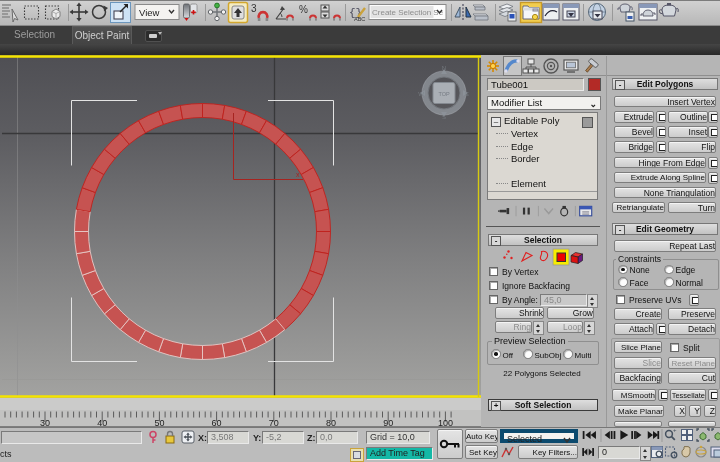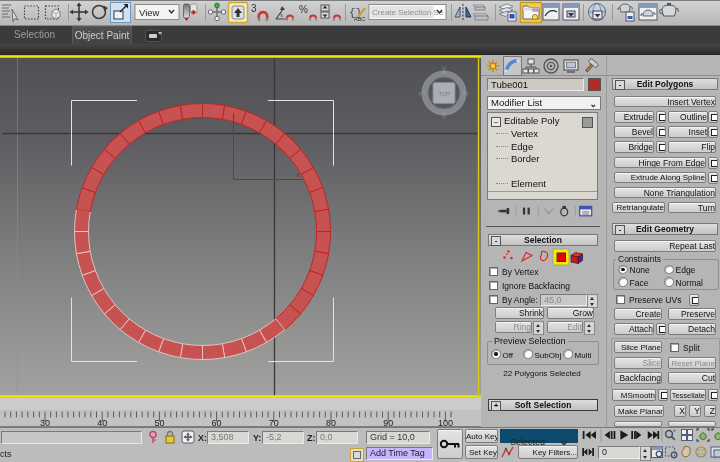--- a/index.html
+++ b/index.html
@@ -453,21 +453,21 @@
       <span style="position:absolute;left:1.5px;top:1.5px;border-left:2.5px solid transparent;border-right:2.5px solid transparent;border-bottom:3.5px solid #333"></span>
       <span style="position:absolute;left:1.5px;bottom:1.5px;border-left:2.5px solid transparent;border-right:2.5px solid transparent;border-top:3.5px solid #333"></span>
     </div>
 <div class="btn" style="left:495px;top:307px;width:49px;height:12px;line-height:11px;font-size:8.5px;color:#111;font-weight:normal">Shrink</div>
 <div class="btn" style="left:547px;top:307px;width:47px;height:12px;line-height:11px;font-size:8.5px;color:#111;font-weight:normal">Grow</div>
 <div class="btn" style="left:495px;top:321px;width:37px;height:12px;line-height:11px;font-size:8.5px;color:#8c8c8c;font-weight:normal">Ring</div>
 <div style="position:absolute;left:533px;top:321px;width:9px;height:12px;background:#d6d6d6;border:1px solid #888">
       <span style="position:absolute;left:1.5px;top:1.5px;border-left:2.5px solid transparent;border-right:2.5px solid transparent;border-bottom:3.5px solid #333"></span>
       <span style="position:absolute;left:1.5px;bottom:1.5px;border-left:2.5px solid transparent;border-right:2.5px solid transparent;border-top:3.5px solid #333"></span>
     </div>
-<div class="btn" style="left:547px;top:321px;width:36px;height:12px;line-height:11px;font-size:8.5px;color:#8c8c8c;font-weight:normal">Edit</div>
+<div class="btn" style="left:547px;top:321px;width:36px;height:12px;line-height:11px;font-size:8.5px;color:#8c8c8c;font-weight:normal">Loop</div>
 <div style="position:absolute;left:584px;top:321px;width:9px;height:12px;background:#d6d6d6;border:1px solid #888">
       <span style="position:absolute;left:1.5px;top:1.5px;border-left:2.5px solid transparent;border-right:2.5px solid transparent;border-bottom:3.5px solid #333"></span>
       <span style="position:absolute;left:1.5px;bottom:1.5px;border-left:2.5px solid transparent;border-right:2.5px solid transparent;border-top:3.5px solid #333"></span>
     </div>
 <div style="position:absolute;left:487px;top:341px;width:110px;height:22px;border:1px solid #8f8f8f;border-radius:2px"></div>
 <div style="position:absolute;left:492px;top:336px;background:#b5b5b5;padding:0 2px;font-size:9px;color:#111">Preview Selection</div>
 <div style="position:absolute;left:491px;top:349px;height:10px;font-size:8px;color:#111"><span style="display:inline-block;position:relative;width:7.5px;height:7.5px;border-radius:50%;background:#fdfdfd;border:1px solid #777;box-shadow:inset 1px 1px 1px #aaa;vertical-align:-1px"><span style="position:absolute;left:2px;top:2px;width:3.5px;height:3.5px;border-radius:50%;background:#111"></span></span><span style="margin-left:2px">Off</span></div>
 <div style="position:absolute;left:523px;top:349px;height:10px;font-size:8px;color:#111"><span style="display:inline-block;position:relative;width:7.5px;height:7.5px;border-radius:50%;background:#fdfdfd;border:1px solid #777;box-shadow:inset 1px 1px 1px #aaa;vertical-align:-1px"></span><span style="margin-left:2px">SubObj</span></div>
 <div style="position:absolute;left:563px;top:349px;height:10px;font-size:8px;color:#111"><span style="display:inline-block;position:relative;width:7.5px;height:7.5px;border-radius:50%;background:#fdfdfd;border:1px solid #777;box-shadow:inset 1px 1px 1px #aaa;vertical-align:-1px"></span><span style="margin-left:2px">Multi</span></div>
 <div style="position:absolute;left:486px;top:369px;width:112px;text-align:center;font-size:8px;color:#111">22 Polygons Selected</div>
@@ -661,33 +661,33 @@
 <div style="position:absolute;left:207px;top:431px;width:42px;height:13px;background:#d8d8d4;border:1px solid #7a7a7a;border-right-color:#e9e9e9;border-bottom-color:#e9e9e9;box-sizing:border-box;font-size:9px;color:#777;line-height:11px;padding-left:3px;text-align:left;overflow:hidden">3,508</div>
 <div style="position:absolute;left:253px;top:433px;font-size:9px;font-weight:bold;color:#222">Y:</div>
 <div style="position:absolute;left:262px;top:431px;width:42px;height:13px;background:#d8d8d4;border:1px solid #7a7a7a;border-right-color:#e9e9e9;border-bottom-color:#e9e9e9;box-sizing:border-box;font-size:9px;color:#777;line-height:11px;padding-left:3px;text-align:left;overflow:hidden">-5,2</div>
 <div style="position:absolute;left:307px;top:433px;font-size:9px;font-weight:bold;color:#222">Z:</div>
 <div style="position:absolute;left:316px;top:431px;width:42px;height:13px;background:#d8d8d4;border:1px solid #7a7a7a;border-right-color:#e9e9e9;border-bottom-color:#e9e9e9;box-sizing:border-box;font-size:9px;color:#777;line-height:11px;padding-left:3px;text-align:left;overflow:hidden">0,0</div>
 <div style="position:absolute;left:366px;top:431px;width:64px;height:13px;background:#d8d8d4;border:1px solid #7a7a7a;border-right-color:#e9e9e9;border-bottom-color:#e9e9e9;box-sizing:border-box;font-size:9px;color:#333;line-height:11px;padding-left:3px;text-align:left;overflow:hidden">Grid = 10,0</div>
 <div style="position:absolute;left:0;top:449px;font-size:9px;color:#222">cts</div>
 <div style="position:absolute;left:350px;top:448px;width:12px;height:12px;background:#e8e0b0;border:1px solid #caa33c">
       <span style="position:absolute;left:2px;top:2px;width:6px;height:6px;background:#d8dce2;border:1px solid #667"></span>
     </div>
-<div style="position:absolute;left:366px;top:447px;width:67px;height:13px;background:#c4b5fd;border:1px solid #7a7a7a;border-right-color:#e9e9e9;border-bottom-color:#e9e9e9;box-sizing:border-box;font-size:9px;color:#222;line-height:11px;padding-left:3px;text-align:left;overflow:hidden">Add Time Tag</div>
+<div style="position:absolute;left:366px;top:447px;width:67px;height:13px;background:#14b8a6;border:1px solid #7a7a7a;border-right-color:#e9e9e9;border-bottom-color:#e9e9e9;box-sizing:border-box;font-size:9px;color:#222;line-height:11px;padding-left:3px;text-align:left;overflow:hidden">Add Time Tag</div>
 <div class="btn" style="left:437px;top:429px;width:26px;height:30px"></div>
 <svg width="24" height="26" style="position:absolute;left:438px;top:431px">
 <g transform="translate(12,13)">
         <circle cx="-6" cy="0" r="3.2" fill="none" stroke="#111" stroke-width="2"></circle>
         <line x1="-3" y1="0" x2="9" y2="0" stroke="#111" stroke-width="2"></line>
         <line x1="5" y1="0" x2="5" y2="3.5" stroke="#111" stroke-width="2"></line>
         <line x1="8.5" y1="0" x2="8.5" y2="3.5" stroke="#111" stroke-width="2"></line>
       </g>
 </svg>
 <div class="btn" style="left:465px;top:429px;width:33px;height:14px;line-height:13px;font-size:8px;color:#111;font-weight:normal">Auto Key</div>
 <div class="btn" style="left:465px;top:445px;width:33px;height:14px;line-height:13px;font-size:8px;color:#111;font-weight:normal">Set Key</div>
-<div style="position:absolute;left:500px;top:429px;width:78px;height:14px;background:#f4f3f1;border:7px solid #0c4a6e;box-sizing:border-box;font-size:9px;color:#222;line-height:12px;padding-left:3px">Selected<svg style="position:absolute;right:2px;top:3px" width="9" height="8">
+<div style="position:absolute;left:500px;top:429px;width:78px;height:14px;background:#f4f3f1;border:4px solid #0c4a6e;box-sizing:border-box;font-size:9px;color:#222;line-height:12px;padding-left:3px">Selected<svg style="position:absolute;right:2px;top:3px" width="9" height="8">
         <path d="M1 2 L4 6 L7 2" fill="none" stroke="#333" stroke-width="1.4"></path>
       </svg></div>
 <svg width="16" height="14" style="position:absolute;left:501px;top:446px">
 <path d="M1 11 L5 3 L8 8 L12 1" fill="none" stroke="#cc3333" stroke-width="1.4"></path>
 <circle cx="5" cy="3" r="1.2" fill="#555"></circle>
       <circle cx="8" cy="8" r="1.2" fill="#555"></circle>
 </svg>
 <div class="btn" style="left:518px;top:445px;width:60px;height:14px;line-height:13px;font-size:8px;color:#111;font-weight:normal">Key Filters...</div>
 <svg width="142" height="35" style="position:absolute;left:578px;top:427px">
 <g fill="#1a1a1a">

